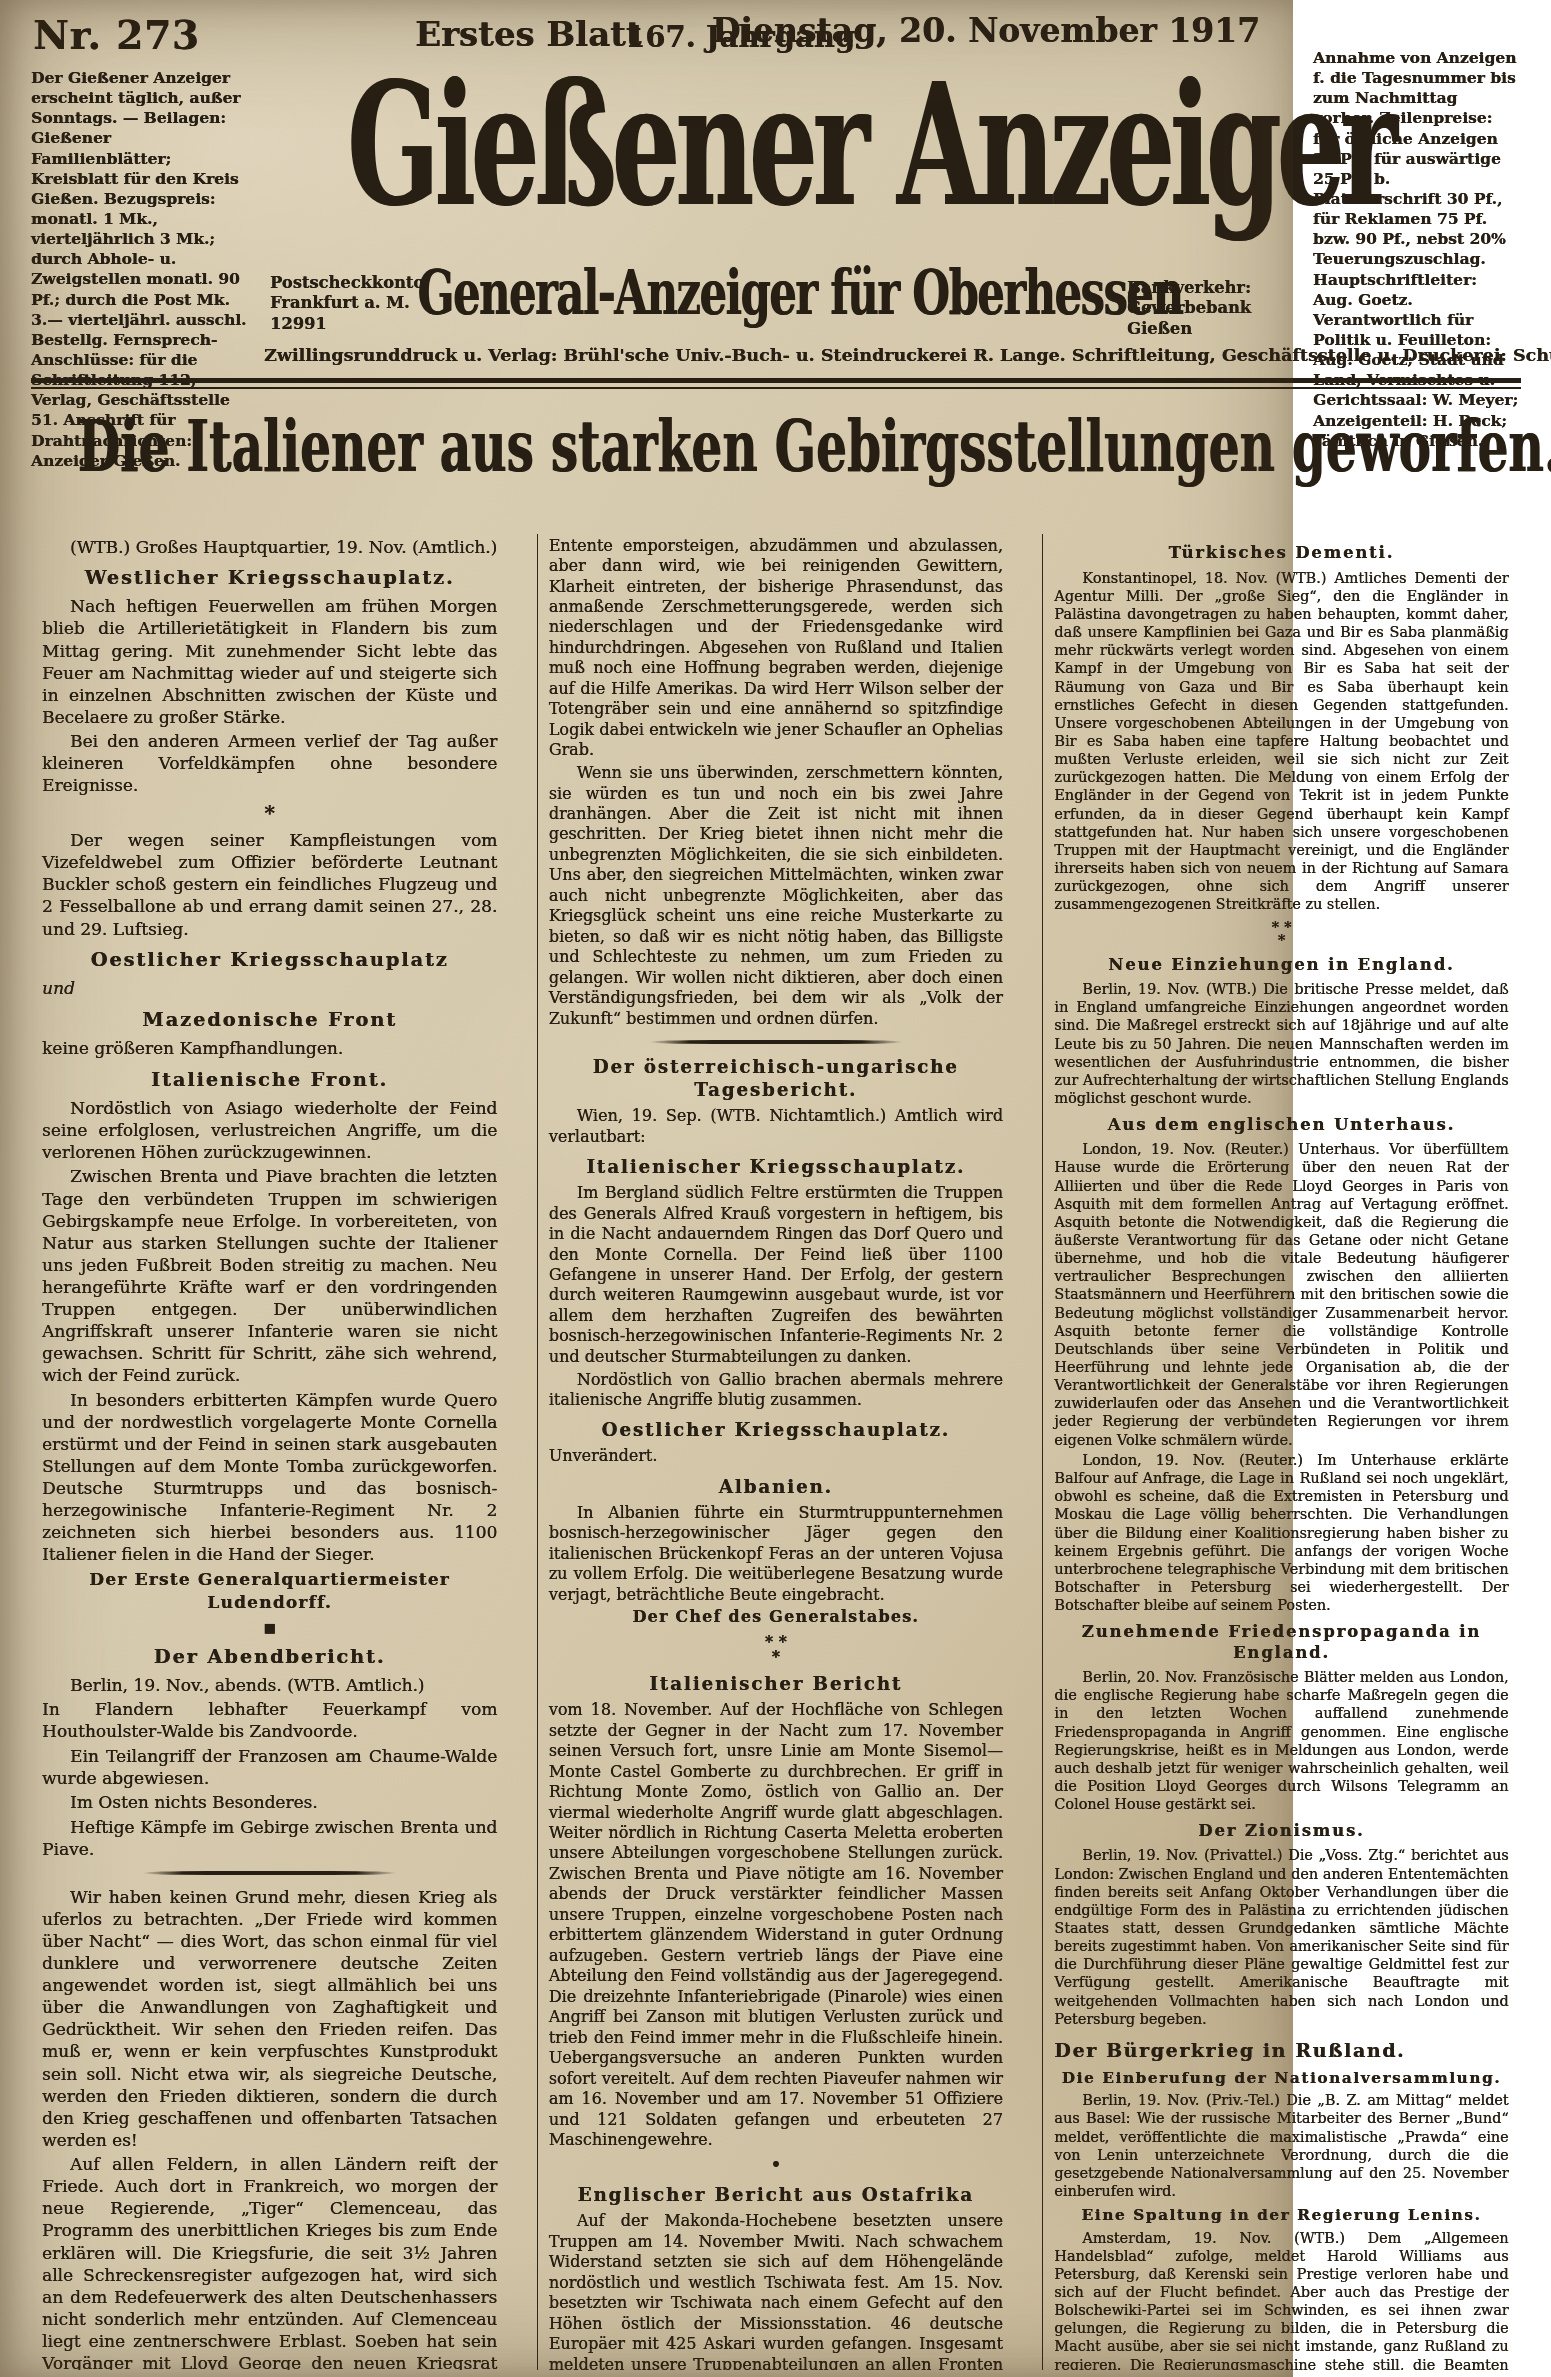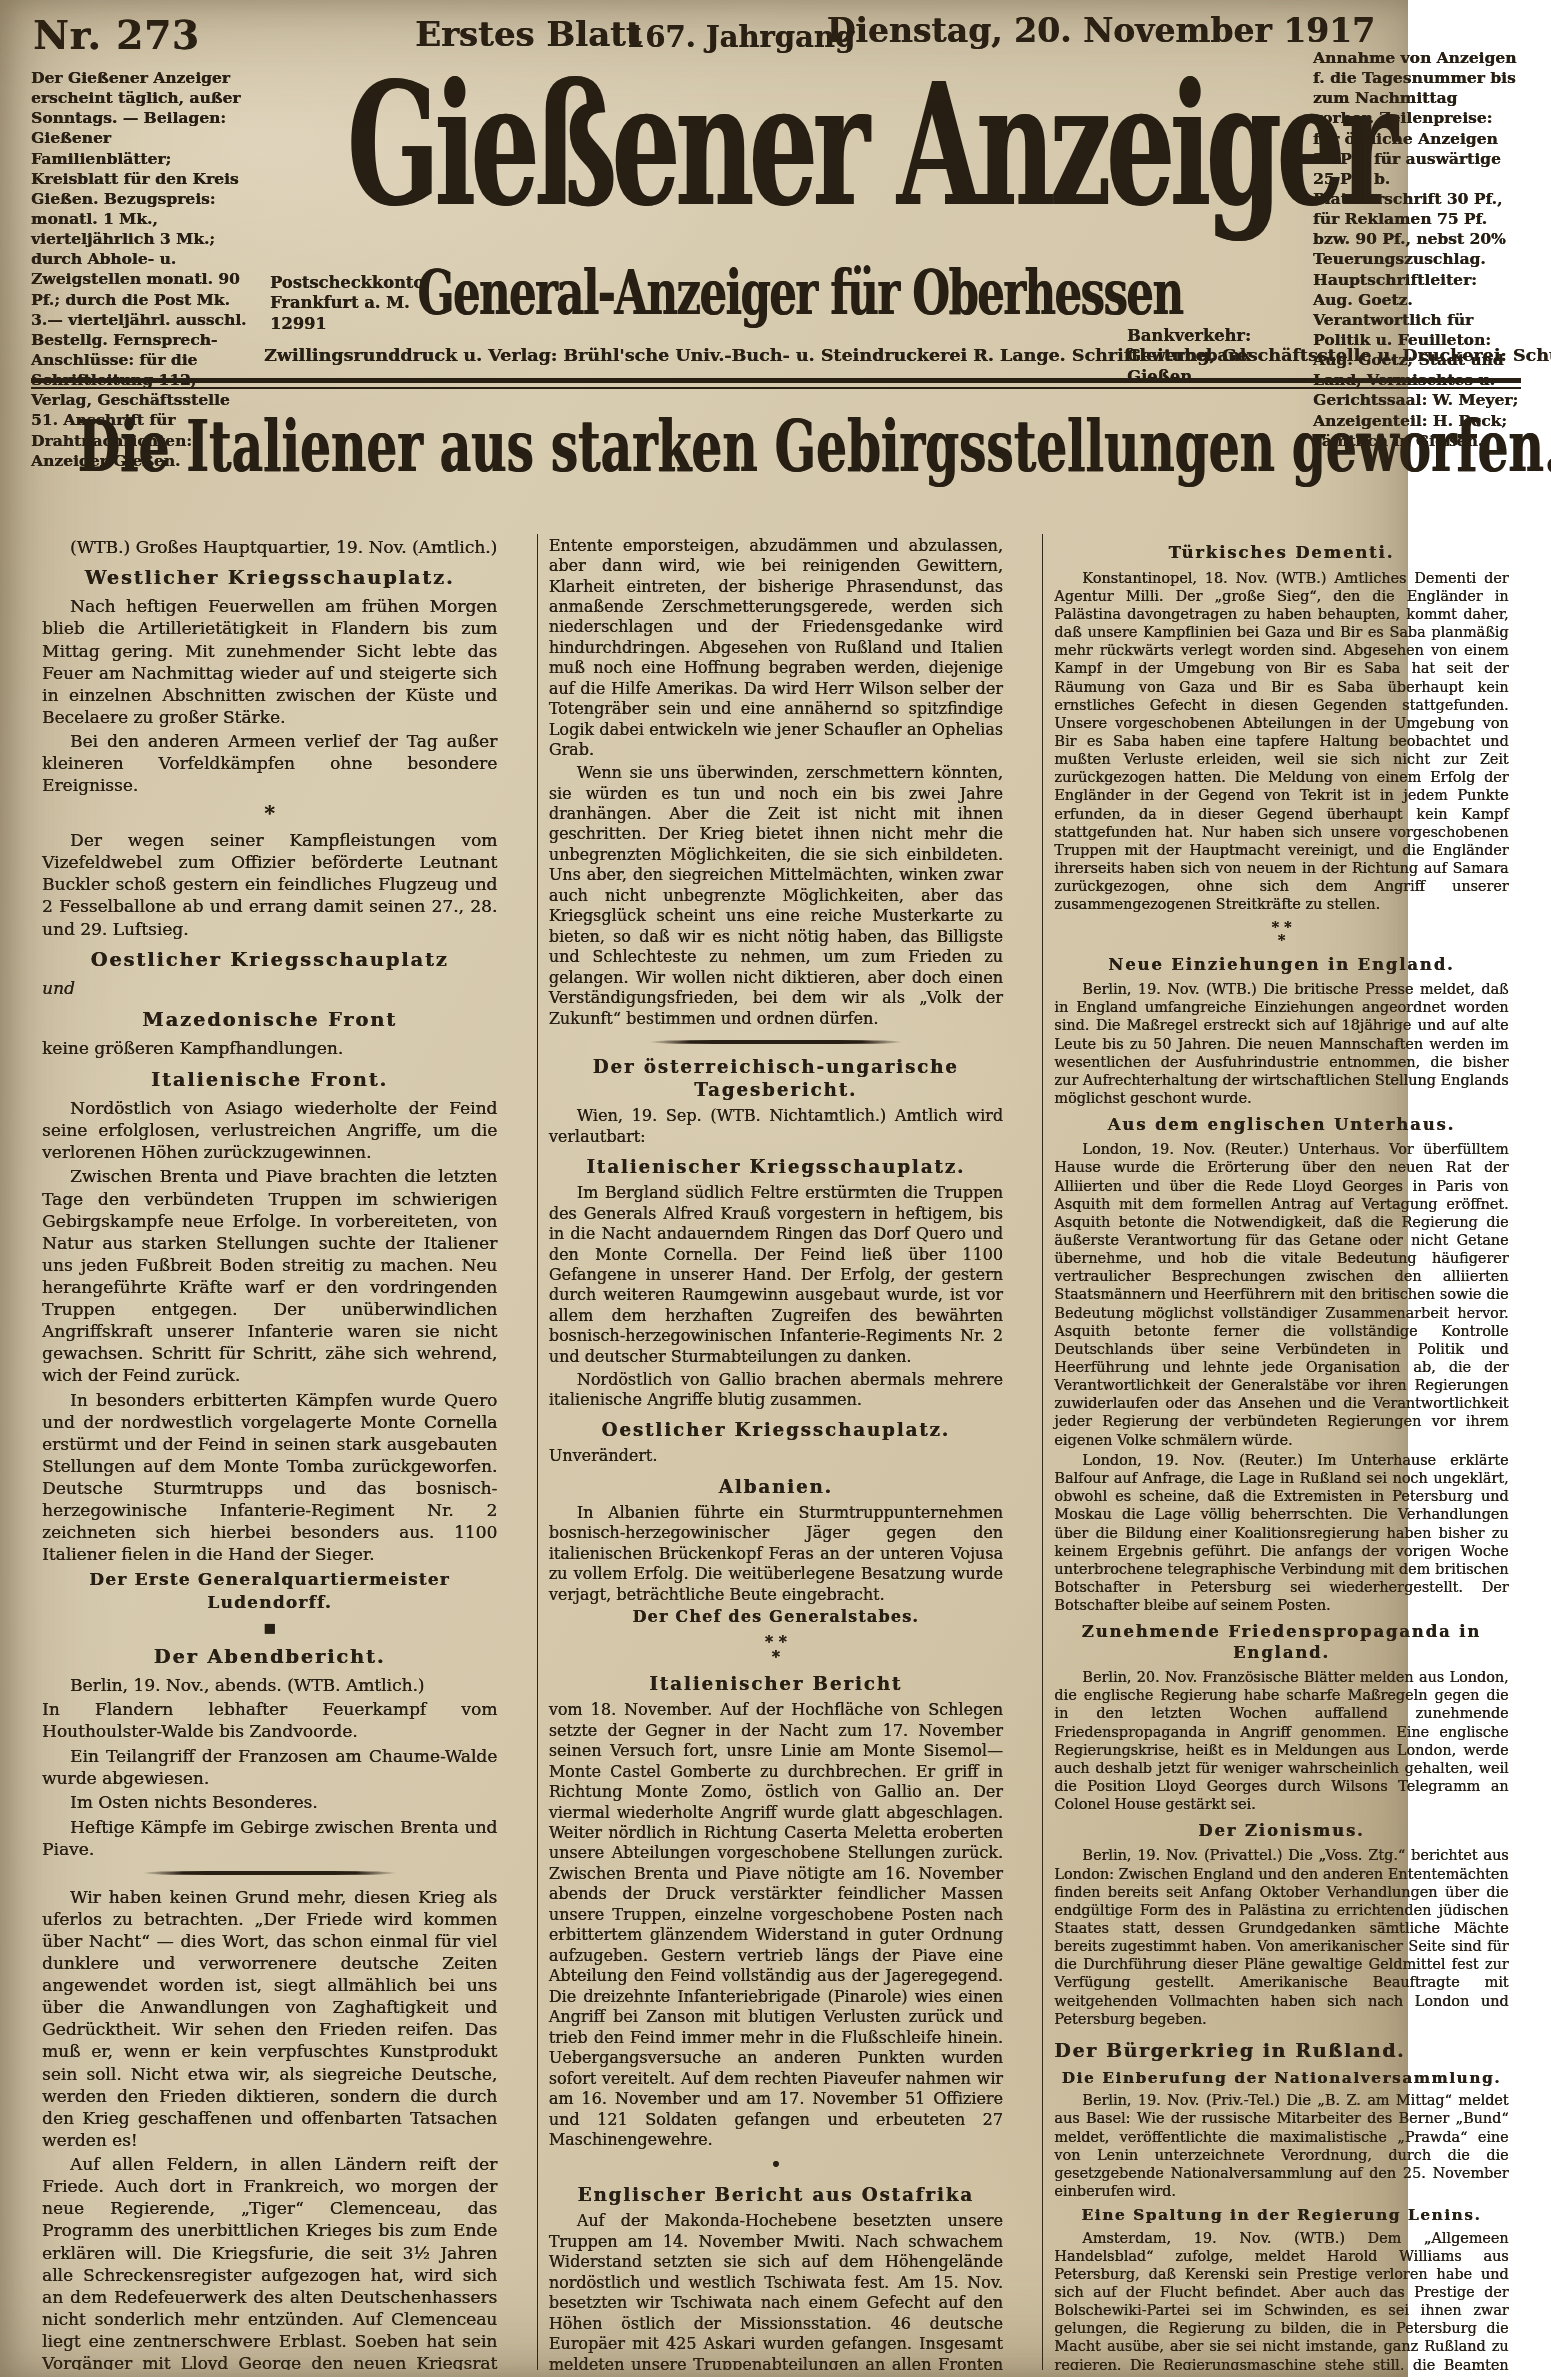--- a/index.html
+++ b/index.html
@@ -1,17 +1,17 @@
 <!DOCTYPE html>
 <html style="font-size:12.4px"><head>
 <meta charset="utf-8">
 <style>
   html,body{margin:0;padding:0;}
   body{width:1552px;height:2377px;overflow:hidden;font-family:"DejaVu Serif",serif;}
-  #page{position:relative;width:1408px;height:2377px;color:#281f14;
+  #page{position:relative;width:1293px;height:2377px;color:#281f14;
     background:
       radial-gradient(ellipse 698px 388px at 18% 6%, rgba(255,250,235,0.30), transparent 70%),
       radial-gradient(ellipse 543px 698px at 92% 80%, rgba(120,95,55,0.14), transparent 70%),
       radial-gradient(ellipse 388px 233px at 55% 45%, rgba(255,250,230,0.12), transparent 70%),
       linear-gradient(118deg,#cdbe9f 0%,#d8ccb1 28%,#d4c7aa 55%,#cbbc9c 100%);
   }
   #page::after{content:"";position:absolute;inset:0;pointer-events:none;
     box-shadow:inset 0 0 116px rgba(70,52,25,0.38), inset 9.3px 0 31px rgba(60,45,22,0.30);}
   .ink{color:#281f14;}
   
@@ -23,21 +23,21 @@
   #left-info{left:31px;top:68px;width:217px;font-size:15.5px;line-height:1.3;text-align:left;
     text-shadow:0.3px 0 0 #281f14;}
   #right-info{left:1313px;top:48px;width:208px;font-size:15.5px;line-height:1.3;text-align:left;
     text-shadow:0.3px 0 0 #281f14;}
   #paper-title{left:256px;top:45px;width:1009px;text-align:center;font-size:132px;
     letter-spacing:-6.2px;white-space:nowrap;transform:scale(0.82,1.28);transform-origin:center top;
     text-shadow:1.2px 0 0 #281f14;}
   #postal{left:270px;top:273px;width:163px;font-size:16.3px;line-height:1.25;text-shadow:0.3px 0 0 #281f14;}
   #subtitle{left:380px;top:256px;width:745px;text-align:center;font-size:48px;letter-spacing:-1.6px;
     white-space:nowrap;transform:scale(0.9,1.3);transform-origin:center top;text-shadow:0.8px 0 0 #281f14;}
-  #bank{left:1127px;top:278px;width:163px;font-size:16.3px;line-height:1.25;text-shadow:0.3px 0 0 #281f14;margin-top:48px;}
+  #bank{left:1127px;top:278px;width:163px;font-size:16.3px;line-height:1.25;text-shadow:0.3px 0 0 #281f14;}
   #imprint{left:264px;top:345px;width:1026px;text-align:center;font-size:17.5px;white-space:nowrap;
     text-shadow:0.3px 0 0 #281f14;}
   .rule-thick{position:absolute;left:31px;top:378px;width:1490px;height:5.4px;background:#281f14;}
   .rule-thin{position:absolute;left:31px;top:387px;width:1490px;height:1.6px;background:#281f14;}
   
   #headline{position:absolute;left:0;top:405px;width:1552px;text-align:center;font-weight:bold;
     font-size:54px;white-space:nowrap;transform:scale(0.9,1.3);transform-origin:center top;
     text-shadow:0.9px 0 0 #281f14;}
   
   #columns{position:absolute;left:31px;top:534px;width:1490px;height:1836px;display:flex;overflow:hidden;}

